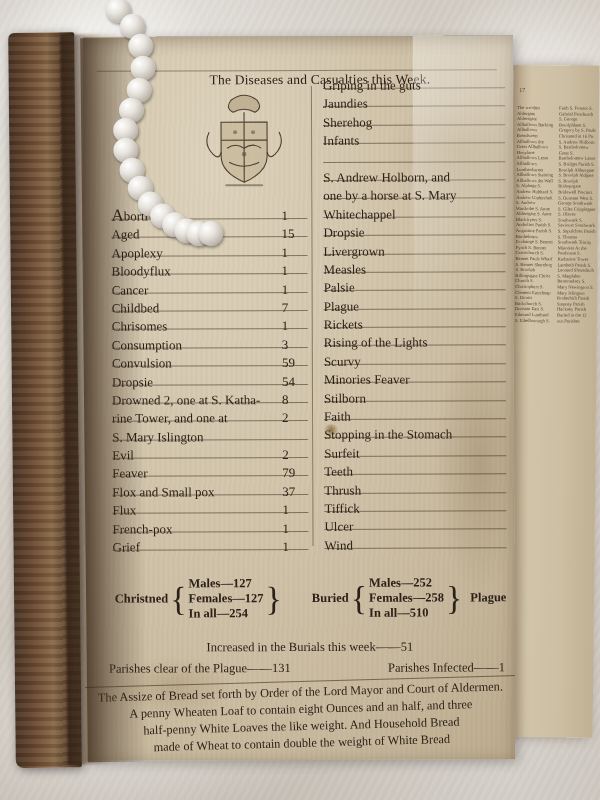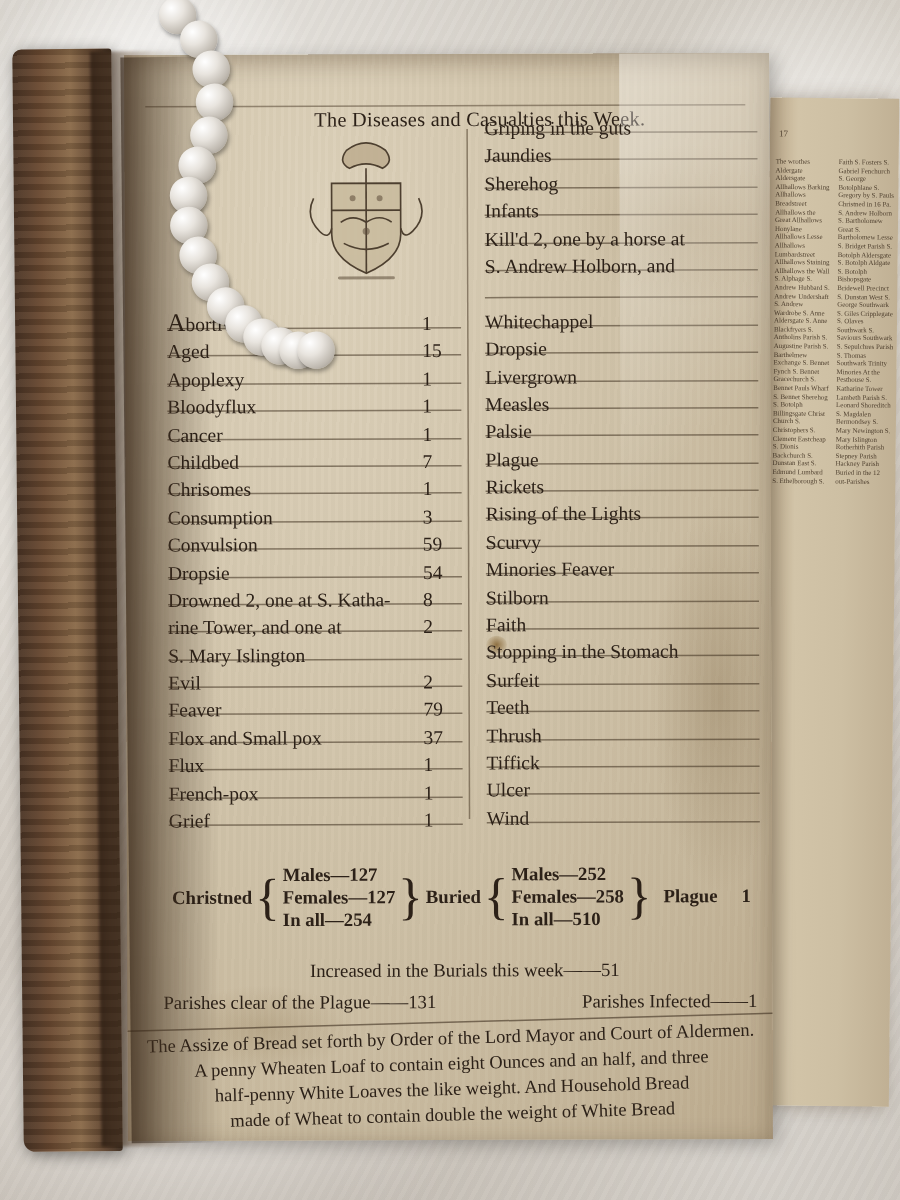--- a/index.html
+++ b/index.html
@@ -234,23 +234,23 @@
           <div class="row"><span class="dots"></span><span class="nm">Flox and Small pox</span><span class="vl">37</span></div>
           <div class="row"><span class="dots"></span><span class="nm">Flux</span><span class="vl">1</span></div>
           <div class="row"><span class="dots"></span><span class="nm">French-pox</span><span class="vl">1</span></div>
           <div class="row"><span class="dots"></span><span class="nm">Grief</span><span class="vl">1</span></div>
         </div>
       <div class="colR ink">
           <div class="row"><span class="dots"></span><span class="nm">Griping in the guts</span><span class="vl"></span></div>
           <div class="row"><span class="dots"></span><span class="nm">Jaundies</span><span class="vl"></span></div>
           <div class="row"><span class="dots"></span><span class="nm">Sherehog</span><span class="vl"></span></div>
           <div class="row"><span class="dots"></span><span class="nm">Infants</span><span class="vl"></span></div>
-          <div class="row"><span class="dots"></span><span class="nm">Kill'd 2, one by a horse at</span><span class="vl"></span></div>
+          <div class="row"><span class="dots"></span><span class="vl"></span></div>
           <div class="row"><span class="dots"></span><span class="nm">S. Andrew Holborn, and</span><span class="vl"></span></div>
-          <div class="row"><span class="dots"></span><span class="vl"></span></div>
+          <div class="row"><span class="dots"></span><span class="nm">one by a horse at S. Mary</span><span class="vl"></span></div>
           <div class="row"><span class="dots"></span><span class="nm">Whitechappel</span><span class="vl"></span></div>
           <div class="row"><span class="dots"></span><span class="nm">Dropsie</span><span class="vl"></span></div>
           <div class="row"><span class="dots"></span><span class="nm">Livergrown</span><span class="vl"></span></div>
           <div class="row"><span class="dots"></span><span class="nm">Measles</span><span class="vl"></span></div>
           <div class="row"><span class="dots"></span><span class="nm">Palsie</span><span class="vl"></span></div>
           <div class="row"><span class="dots"></span><span class="nm">Plague</span><span class="vl"></span></div>
           <div class="row"><span class="dots"></span><span class="nm">Rickets</span><span class="vl"></span></div>
           <div class="row"><span class="dots"></span><span class="nm">Rising of the Lights</span><span class="vl"></span></div>
           <div class="row"><span class="dots"></span><span class="nm">Scurvy</span><span class="vl"></span></div>
           <div class="row"><span class="dots"></span><span class="nm">Minories Feaver</span><span class="vl"></span></div>
@@ -268,21 +268,21 @@
       <div class="summary ink">
         <div class="sumrow">
           <span class="sumcol">Christned</span>
           <span class="brace">{</span>
           <span class="sumcol sumlines">
             <div><span>Males</span>—<span>127</span></div>
             <div><span>Females</span>—<span>127</span></div>
             <div><span>In all</span>—<span>254</span></div>
           </span>
           <span class="brace">}</span>
-          <span class="sumcol" style="margin-left:0">Buried</span>
+          <span class="sumcol" style="margin-left:28px">Buried</span>
           <span class="brace">{</span>
           <span class="sumcol sumlines">
             <div><span>Males</span>—<span>252</span></div>
             <div><span>Females</span>—<span>258</span></div>
             <div><span>In all</span>—<span>510</span></div>
           </span>
           <span class="brace">}</span>
           <span class="sumcol" style="margin-left:6px">Plague</span>
           <span class="sumcol" style="margin-left:14px">1</span>
         </div>

